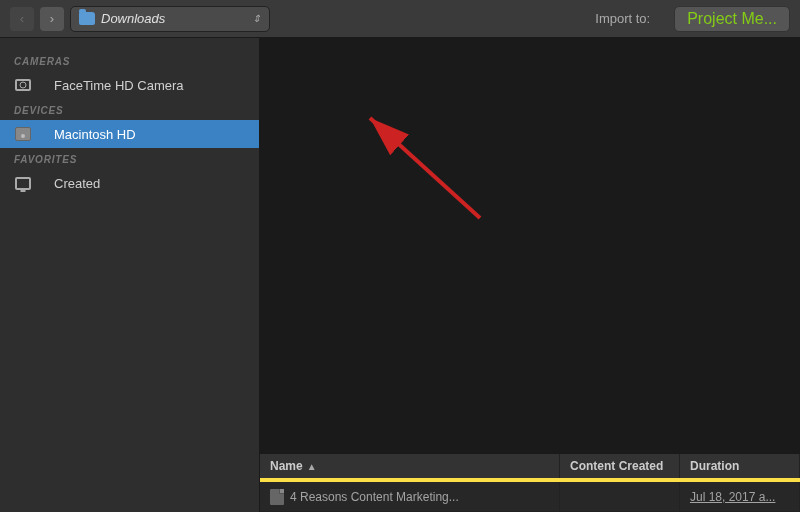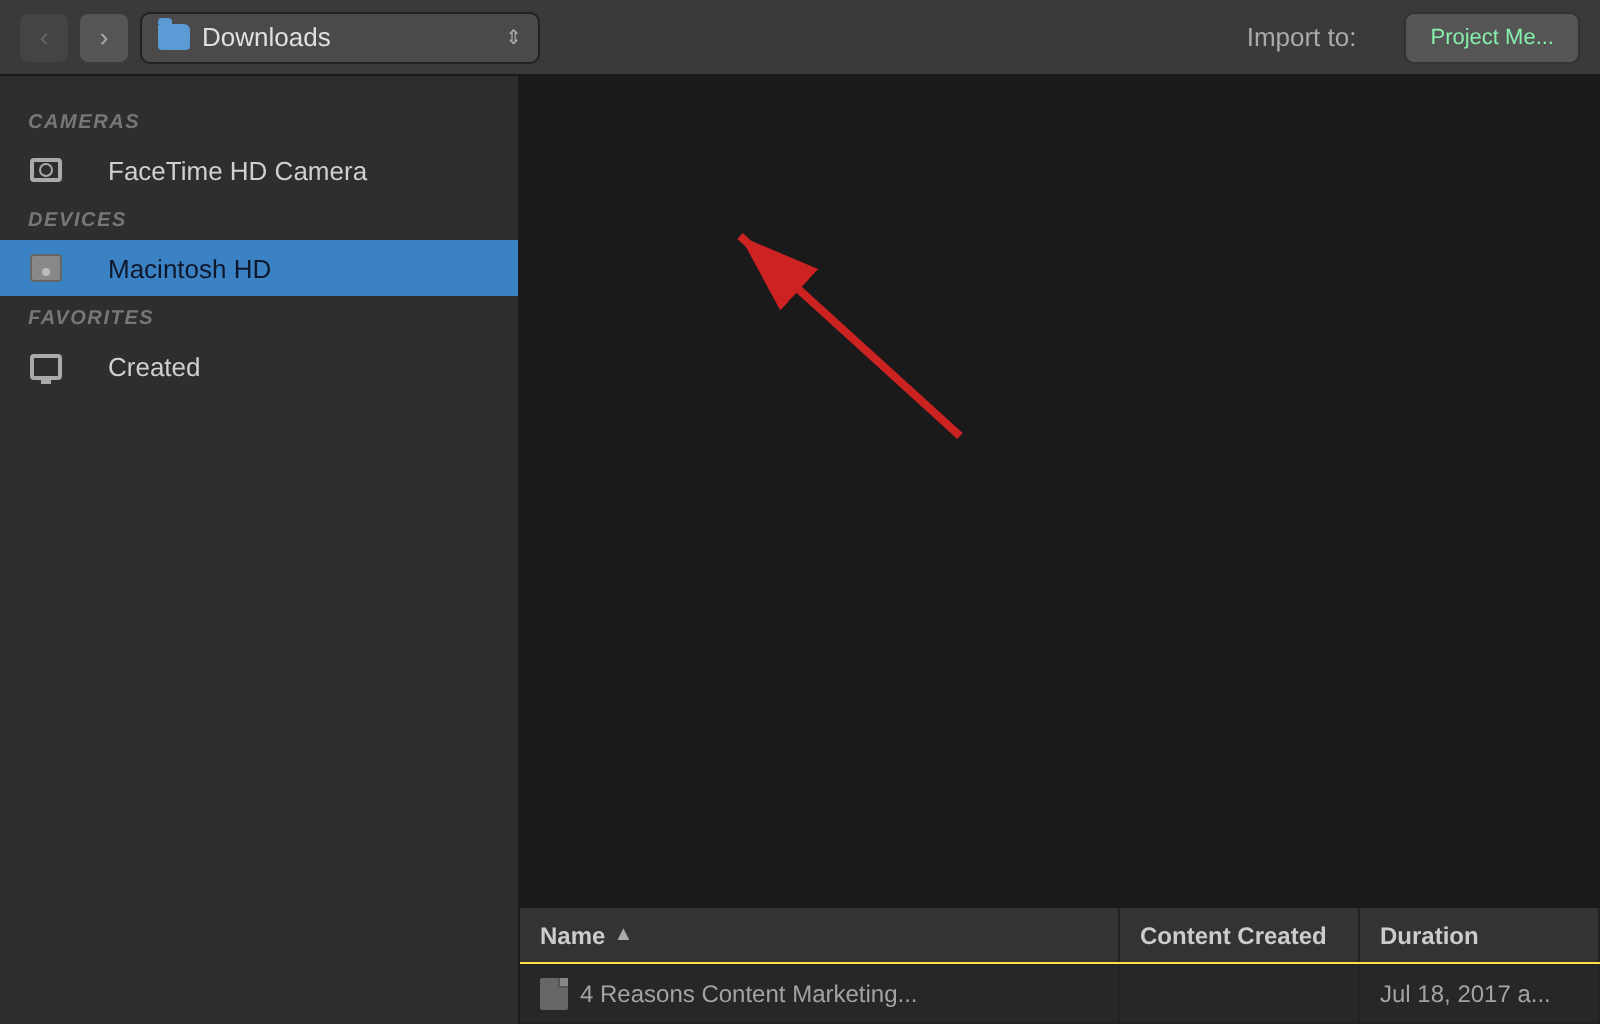--- a/index.html
+++ b/index.html
@@ -41,20 +41,21 @@
       display: flex;
       align-items: center;
       background: #4a4a4a;
       border: 1px solid #222;
       border-radius: 5px;
       padding: 3px 8px;
       gap: 6px;
       cursor: pointer;
       min-width: 200px;
       height: 26px;
+      font-style: italic;
     }
     .folder-icon {
       width: 16px;
       height: 13px;
       background: #5b9bd5;
       border-radius: 1px 3px 2px 2px;
       position: relative;
     }
     .folder-icon::before {
       content: '';
@@ -80,22 +81,22 @@
 
     .import-label {
       font-size: 13px;
       color: #aaa;
       margin-right: 18px;
     }
     .import-btn {
       background: #555;
       border: 1px solid #333;
       border-radius: 5px;
-      color: #86efac;
-      font-size: 11px;
+      color: #84cc16;
+      font-size: 16px;
       padding: 3px 12px;
       cursor: pointer;
       height: 26px;
     }
 
     
     .main {
       display: flex;
       height: calc(512px - 38px);
     }
@@ -123,21 +124,21 @@
       align-items: center;
       padding: 5px 14px;
       gap: 22px;
       font-size: 13px;
       color: #d0d0d0;
       cursor: pointer;
       border-radius: 0;
     }
     .sidebar-item.active {
       background: #3b82c4;
-      color: #0f172a;
+      color: #ffffff;
     }
     .sidebar-item .icon {
       width: 18px;
       height: 18px;
       flex-shrink: 0;
       display: flex;
       align-items: center;
       justify-content: center;
     }
 
@@ -244,21 +245,21 @@
     }
 
     
     .table-area {
       background: #2a2a2a;
       border-top: 1px solid #1a1a1a;
     }
     .table-header {
       display: flex;
       background: #333;
-      border-bottom: 1px solid #fde047;
+      border-bottom: 4px solid #fde047;
       height: 28px;
       align-items: flex-end;
     }
     .table-header .col {
       font-size: 12px;
       font-weight: 600;
       color: #ccc;
       padding: 0 10px;
       display: flex;
       align-items: center;
@@ -286,21 +287,21 @@
       align-items: center;
       gap: 6px;
       height: 100%;
       border-right: 1px solid #222;
       overflow: hidden;
       white-space: nowrap;
       text-overflow: ellipsis;
     }
     .cell-name { width: 300px; }
     .cell-duration { width: 120px; }
-    .cell-content-created { flex: 1; }
+    .cell-content-created { flex: 1; text-decoration: underline; }
 
     .file-icon {
       width: 14px;
       height: 16px;
       background: #666;
       border-radius: 1px;
       flex-shrink: 0;
       position: relative;
     }
     .file-icon::before {

